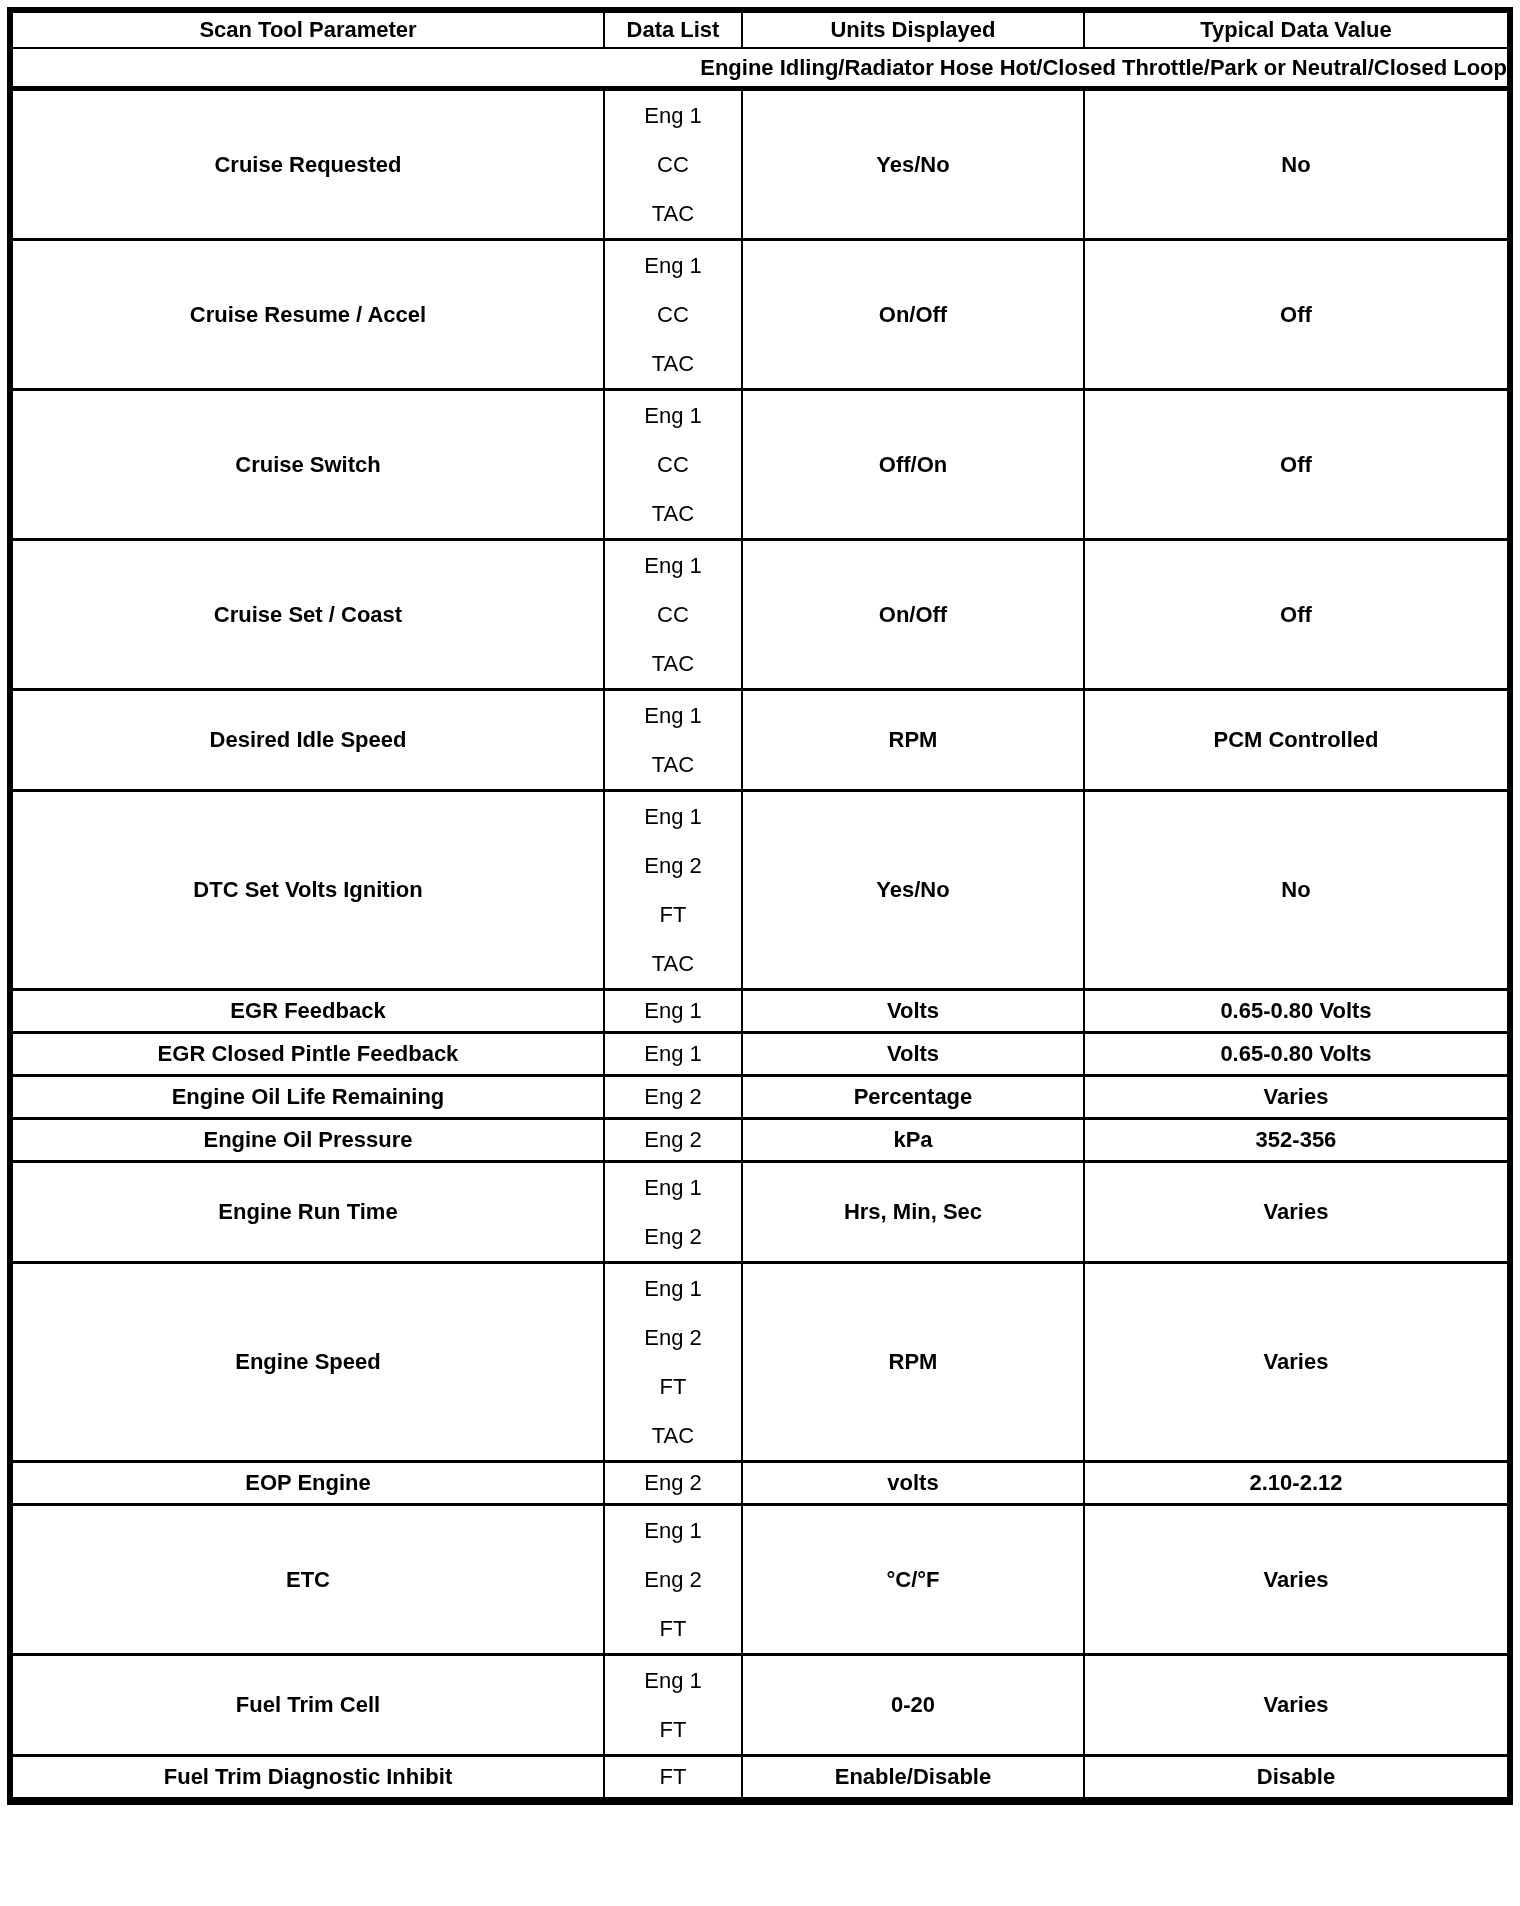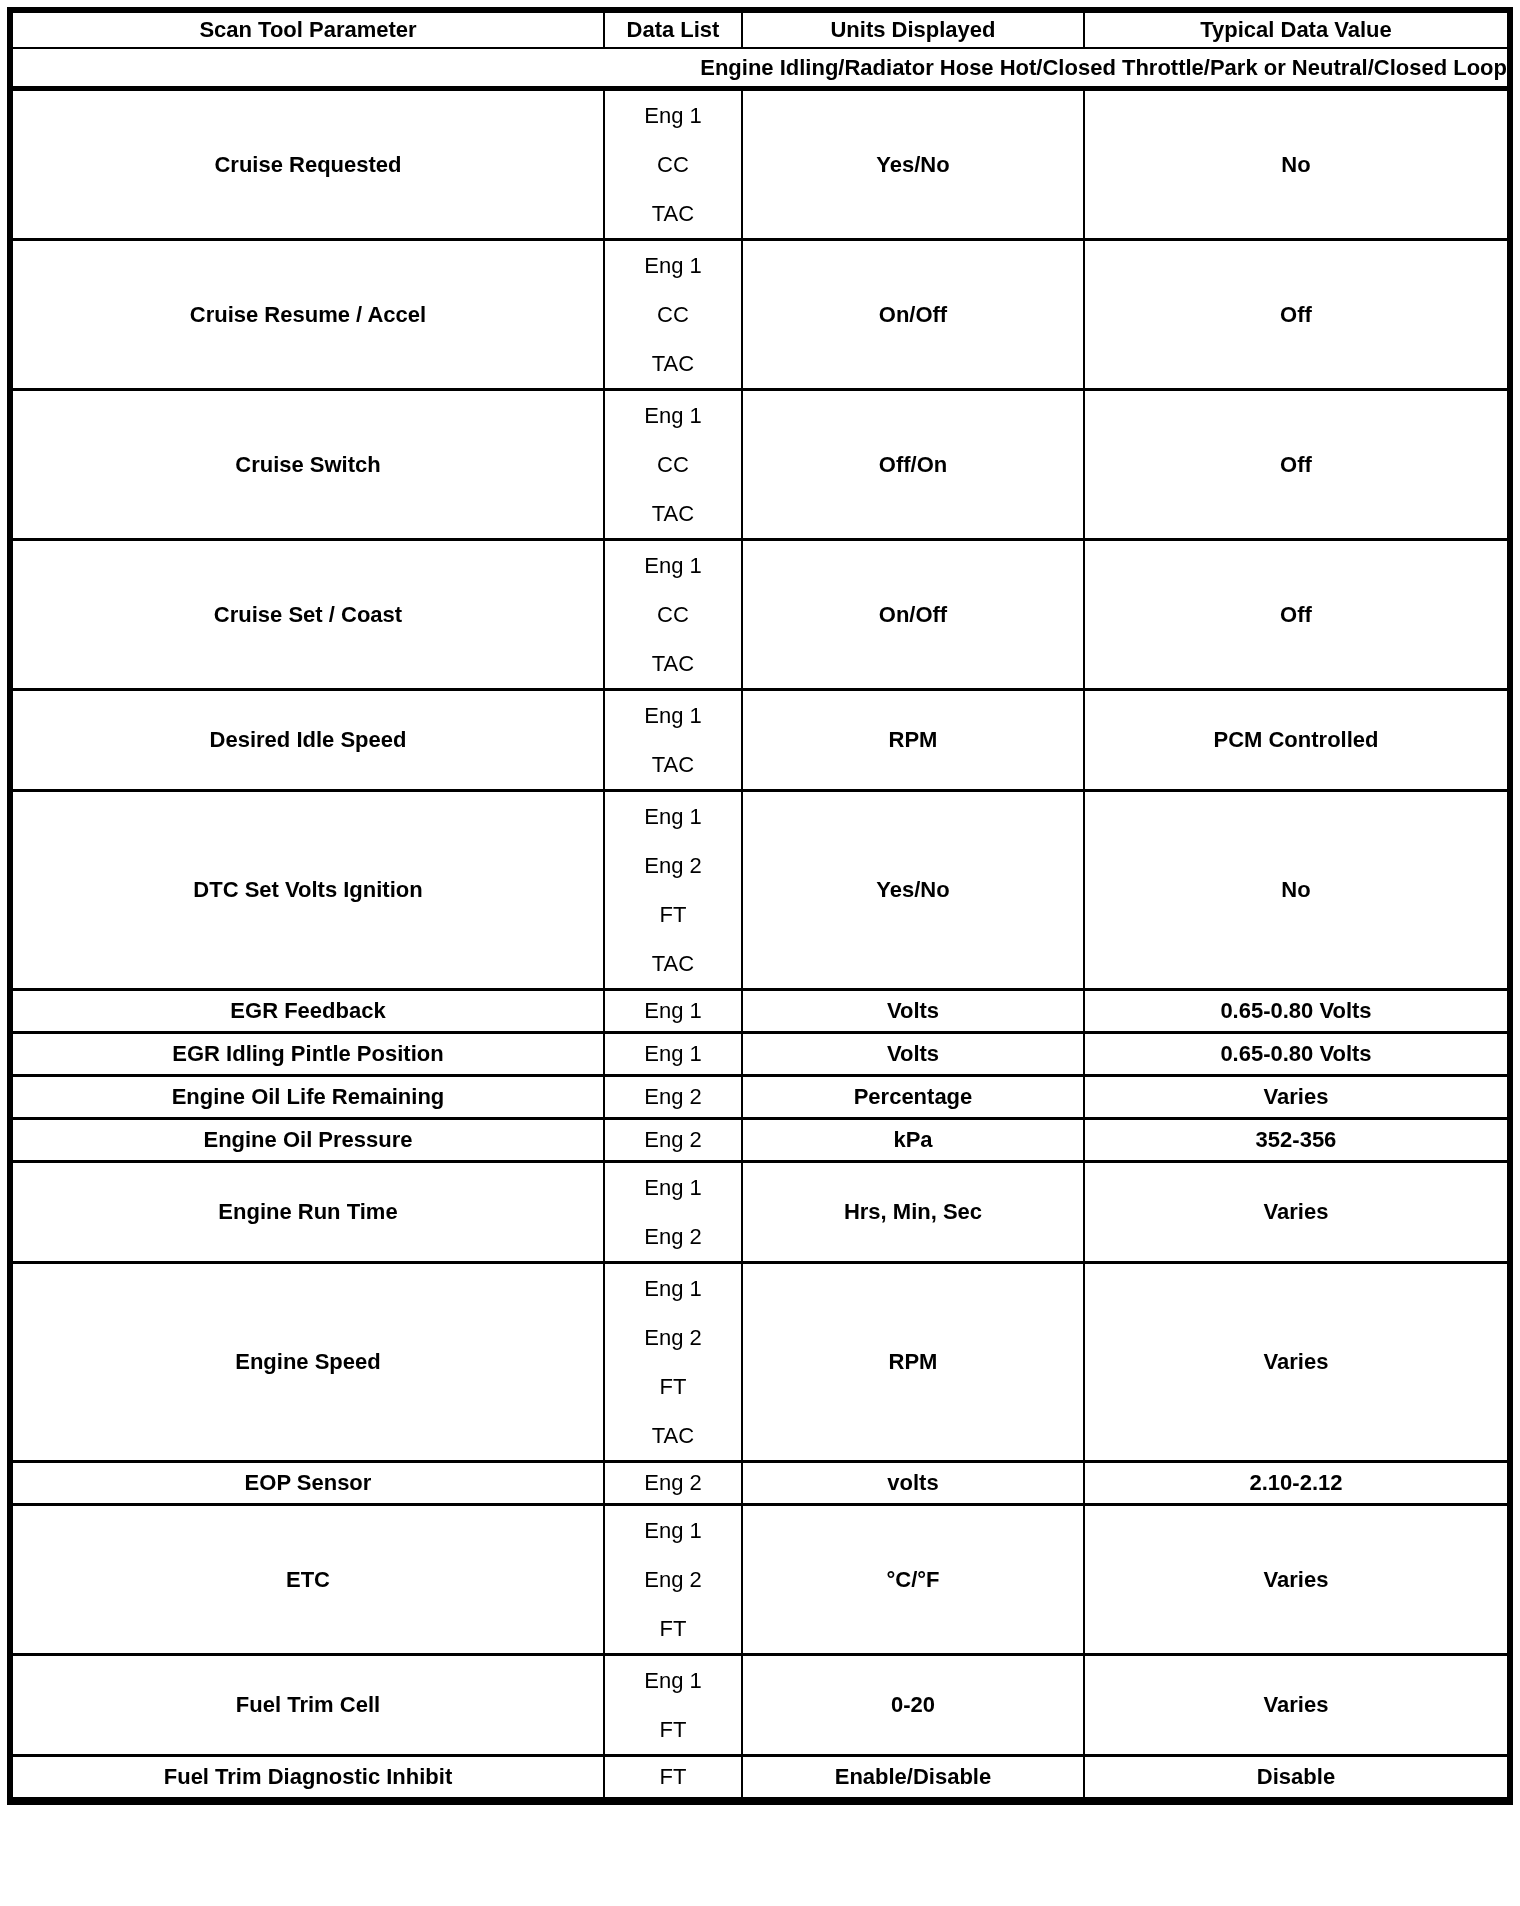--- a/index.html
+++ b/index.html
@@ -167,21 +167,21 @@
         <td class="param-cell">EGR Feedback</td>
         <td class="dl-cell">
           <div class="dl-stack">
             <div class="dl-item" style="height: 40px;">Eng 1</div>
           </div>
         </td>
         <td class="units-cell">Volts</td>
         <td class="value-cell">0.65-0.80 Volts</td>
       </tr>
       <tr>
-        <td class="param-cell">EGR Idling Pintle Position</td>
+        <td class="param-cell">EGR Closed Pintle Feedback</td>
         <td class="dl-cell">
           <div class="dl-stack">
             <div class="dl-item" style="height: 40px;">Eng 1</div>
           </div>
         </td>
         <td class="units-cell">Volts</td>
         <td class="value-cell">0.65-0.80 Volts</td>
       </tr>
       <tr>
         <td class="param-cell">Engine Oil Life Remaining</td>
@@ -221,21 +221,21 @@
             <div class="dl-item" style="height: 49px;">Eng 1</div>
             <div class="dl-item" style="height: 49px;">Eng 2</div>
             <div class="dl-item" style="height: 49px;">FT</div>
             <div class="dl-item" style="height: 49px;">TAC</div>
           </div>
         </td>
         <td class="units-cell">RPM</td>
         <td class="value-cell">Varies</td>
       </tr>
       <tr>
-        <td class="param-cell">EOP Sensor</td>
+        <td class="param-cell">EOP Engine</td>
         <td class="dl-cell">
           <div class="dl-stack">
             <div class="dl-item" style="height: 40px;">Eng 2</div>
           </div>
         </td>
         <td class="units-cell">volts</td>
         <td class="value-cell">2.10-2.12</td>
       </tr>
       <tr>
         <td class="param-cell">ETC</td>

